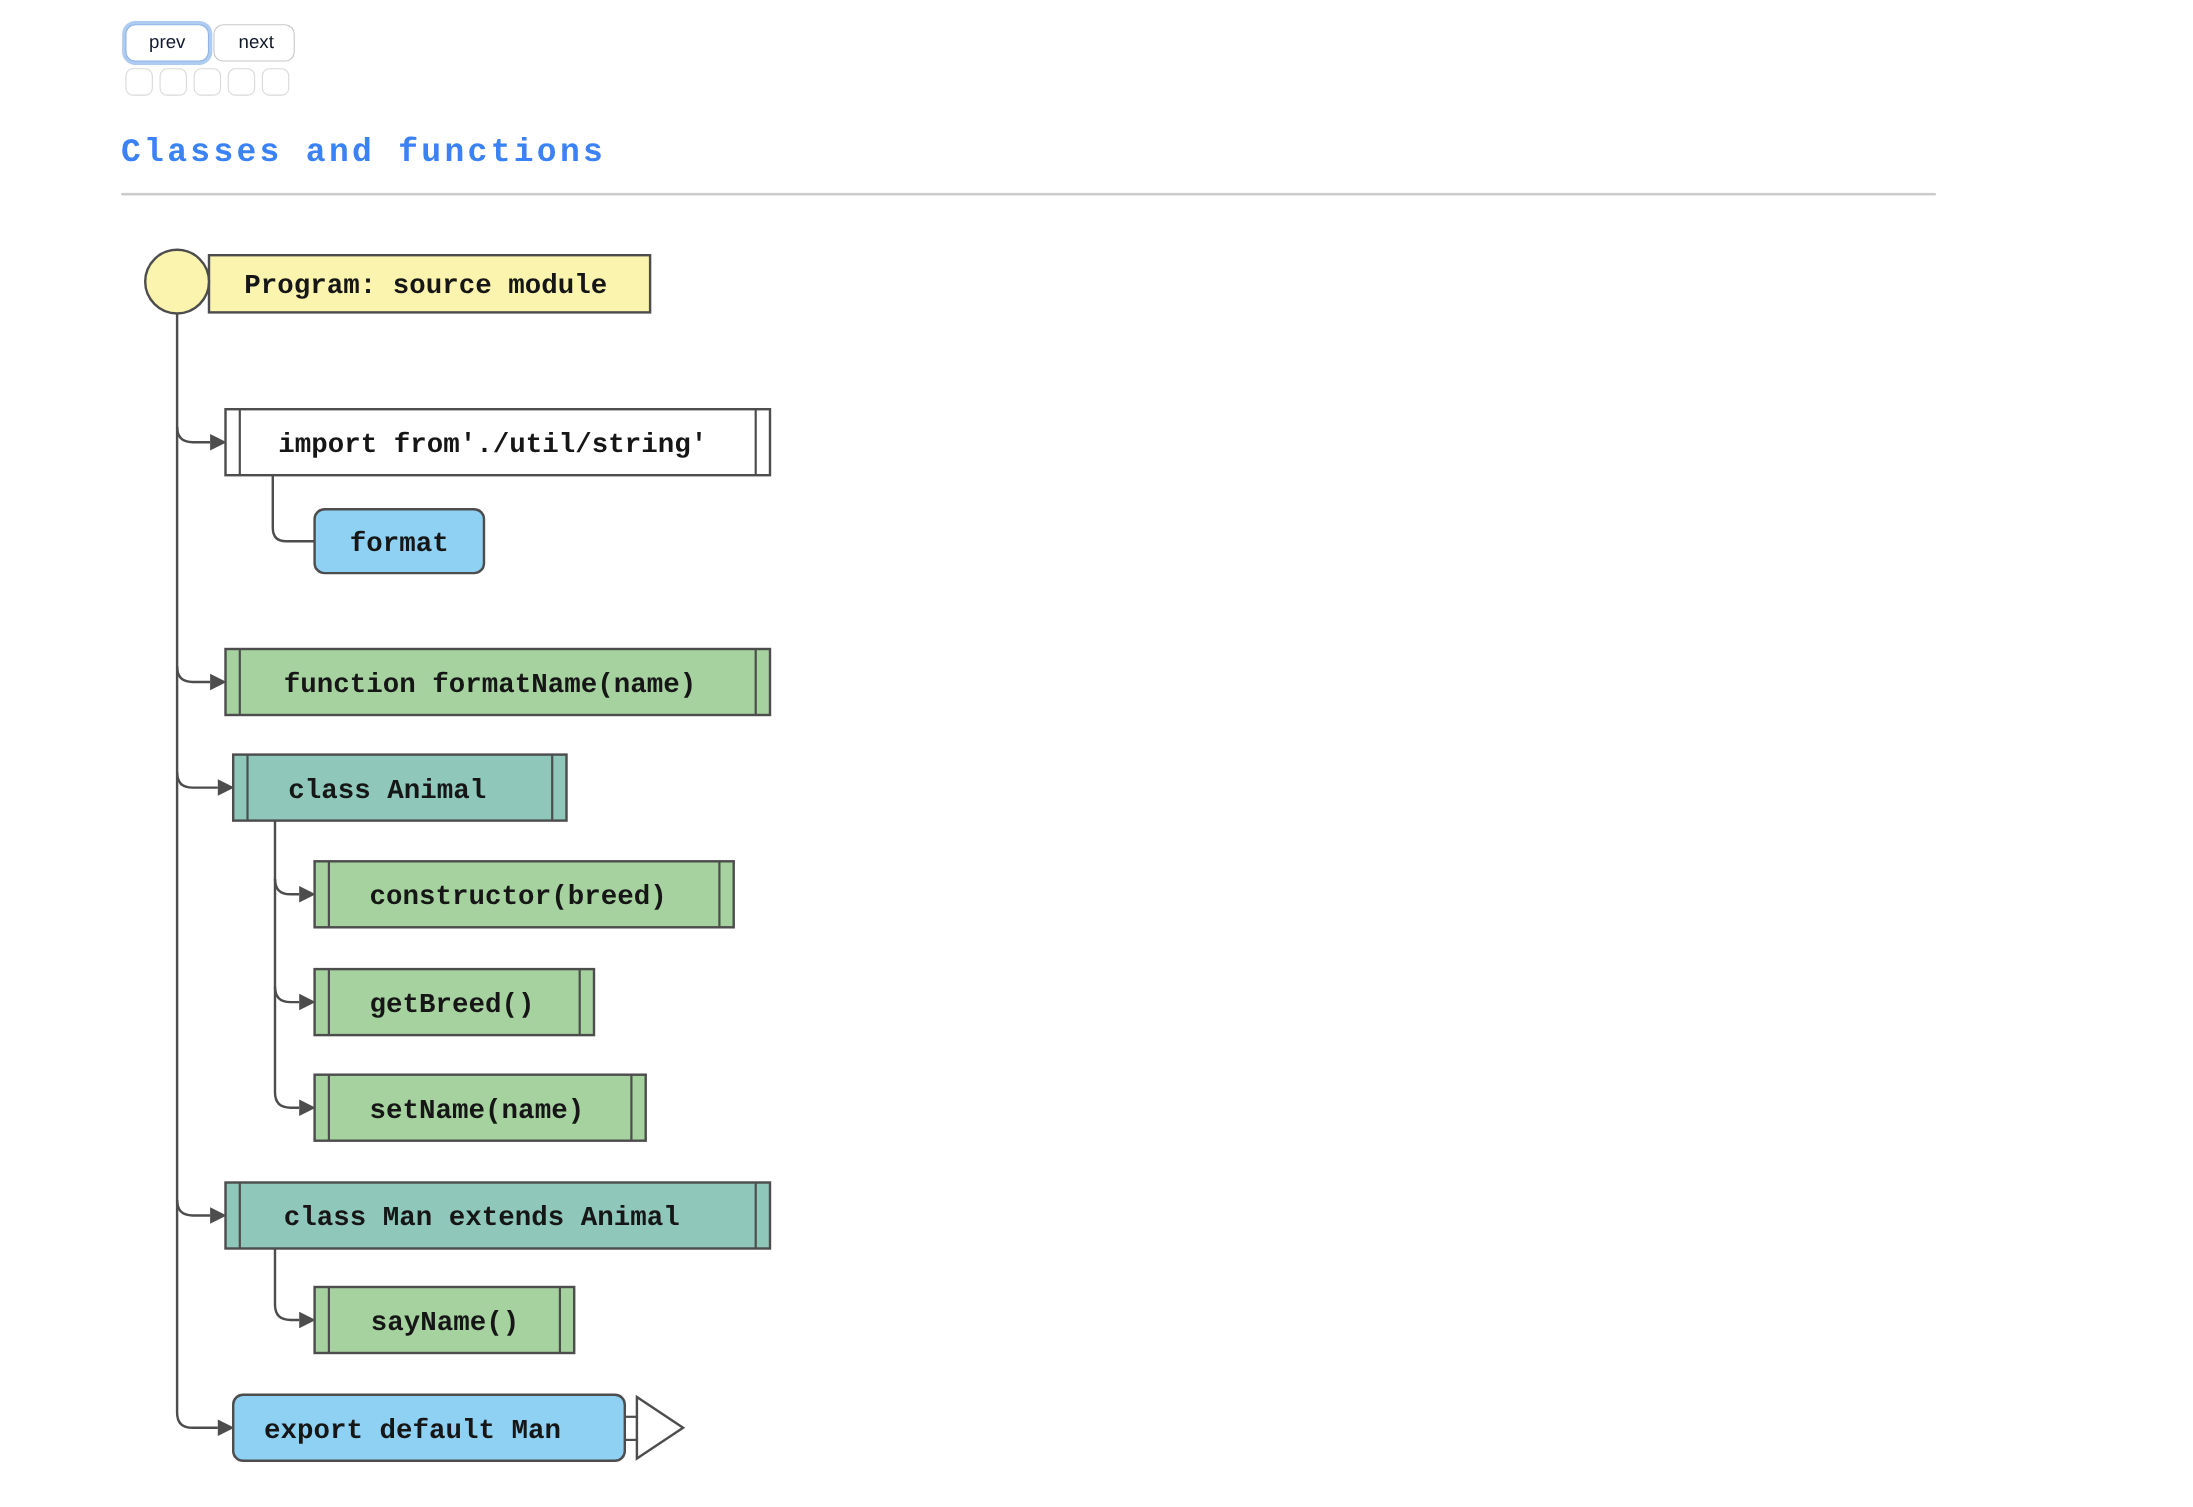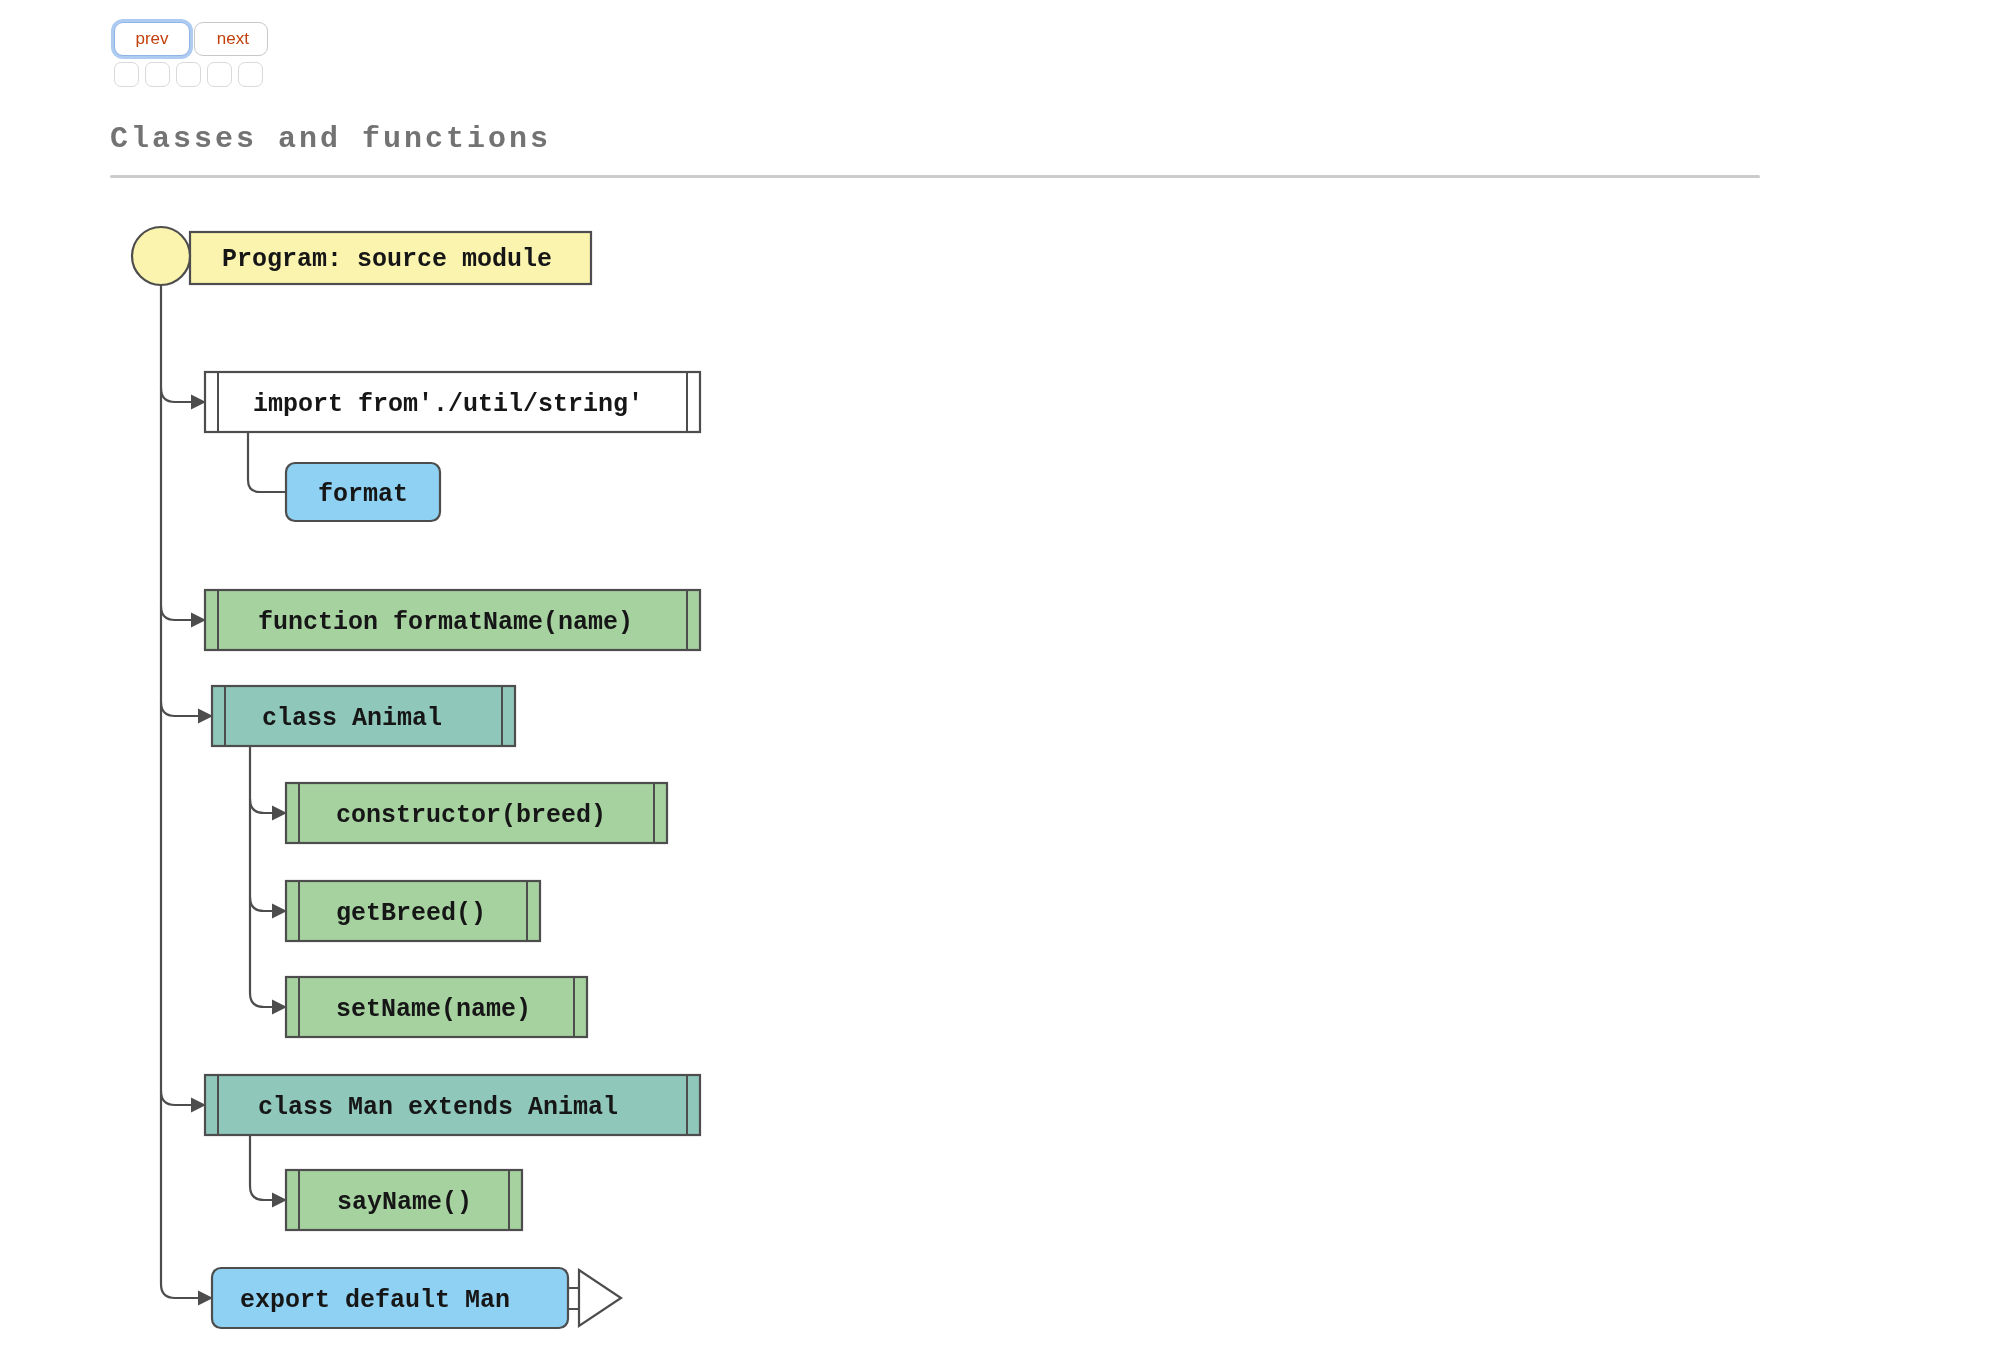--- a/index.html
+++ b/index.html
@@ -1,28 +1,28 @@
 <!DOCTYPE html>
 <html><head>
 <meta charset="utf-8">
 <style>
   html,body{margin:0;padding:0;background:#ffffff;}
   .page{position:relative;width:1994px;height:1370px;background:#fff;overflow:hidden;
         font-family:"Liberation Sans",sans-serif;}
   
   .btn{position:absolute;top:22px;height:34px;background:#fff;border:1px solid #c8c8c8;
-       border-radius:9px;font:17px "Liberation Sans",sans-serif;color:#c2410c;cursor:pointer;
+       border-radius:9px;font:17px "Liberation Sans",sans-serif;color:#0f172a;cursor:pointer;
        padding:0 18px;}
   .btn.prev{left:114px;width:76px;border-color:#8fb4e8;box-shadow:0 0 0 3px #aecbf1;}
   .btn.next{left:194px;width:74px;text-align:right;}
   .slot{position:absolute;top:62px;width:25px;height:25px;background:#fff;
         border:1px solid #d9d9d9;border-radius:7px;cursor:pointer;}
   
   .title{position:absolute;left:110px;top:122px;font:bold 30px "Liberation Mono",monospace;
-         letter-spacing:3px;color:#737373;white-space:nowrap;}
+         letter-spacing:3px;color:#3b82f6;white-space:nowrap;}
   .rule{position:absolute;left:110px;top:175px;width:1650px;height:0;
         border-top:3px solid #cbcbcb;border-radius:2px;}
   
   svg.flow{position:absolute;left:0;top:0;}
   .edge{fill:none;stroke:#4d4d4d;stroke-width:2.2;}
   .arrow{fill:#4d4d4d;stroke:none;}
   .shape{stroke:#4d4d4d;stroke-width:2.2;}
   .bar{stroke:#4d4d4d;stroke-width:2;}
   .node-text{font-family:"Liberation Mono",monospace;font-weight:bold;font-size:25px;
              fill:#161616;white-space:pre;}

